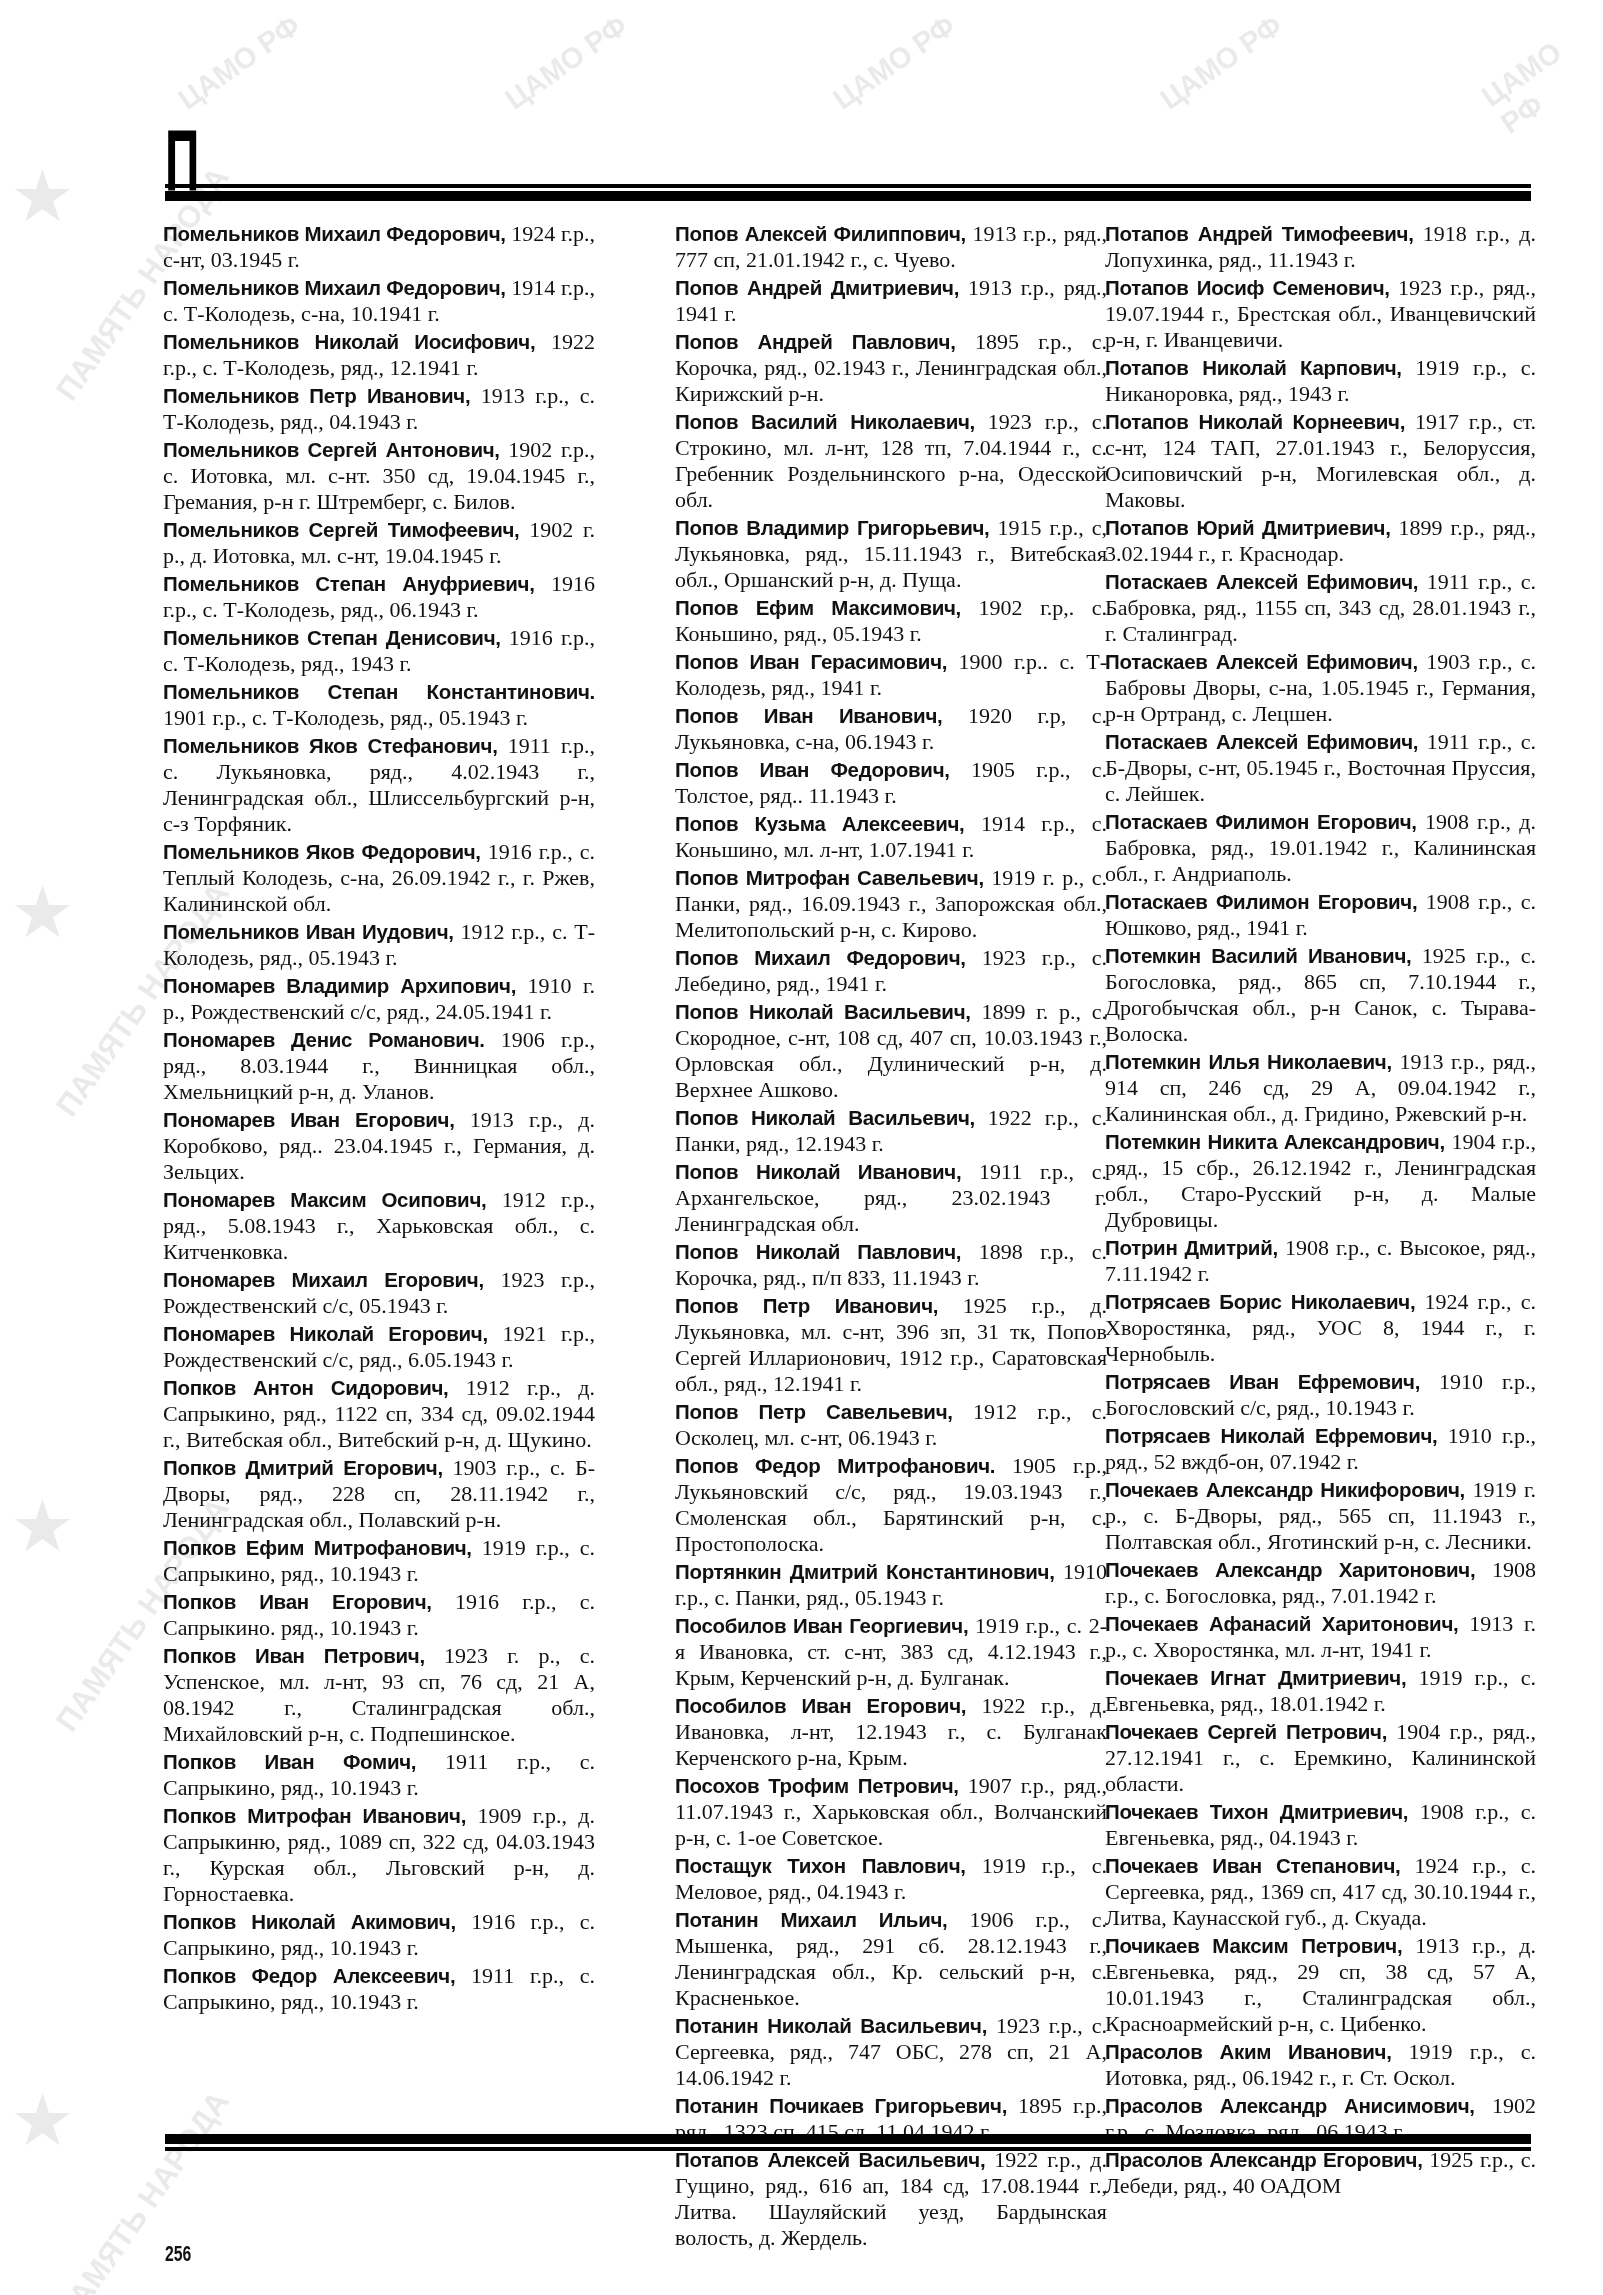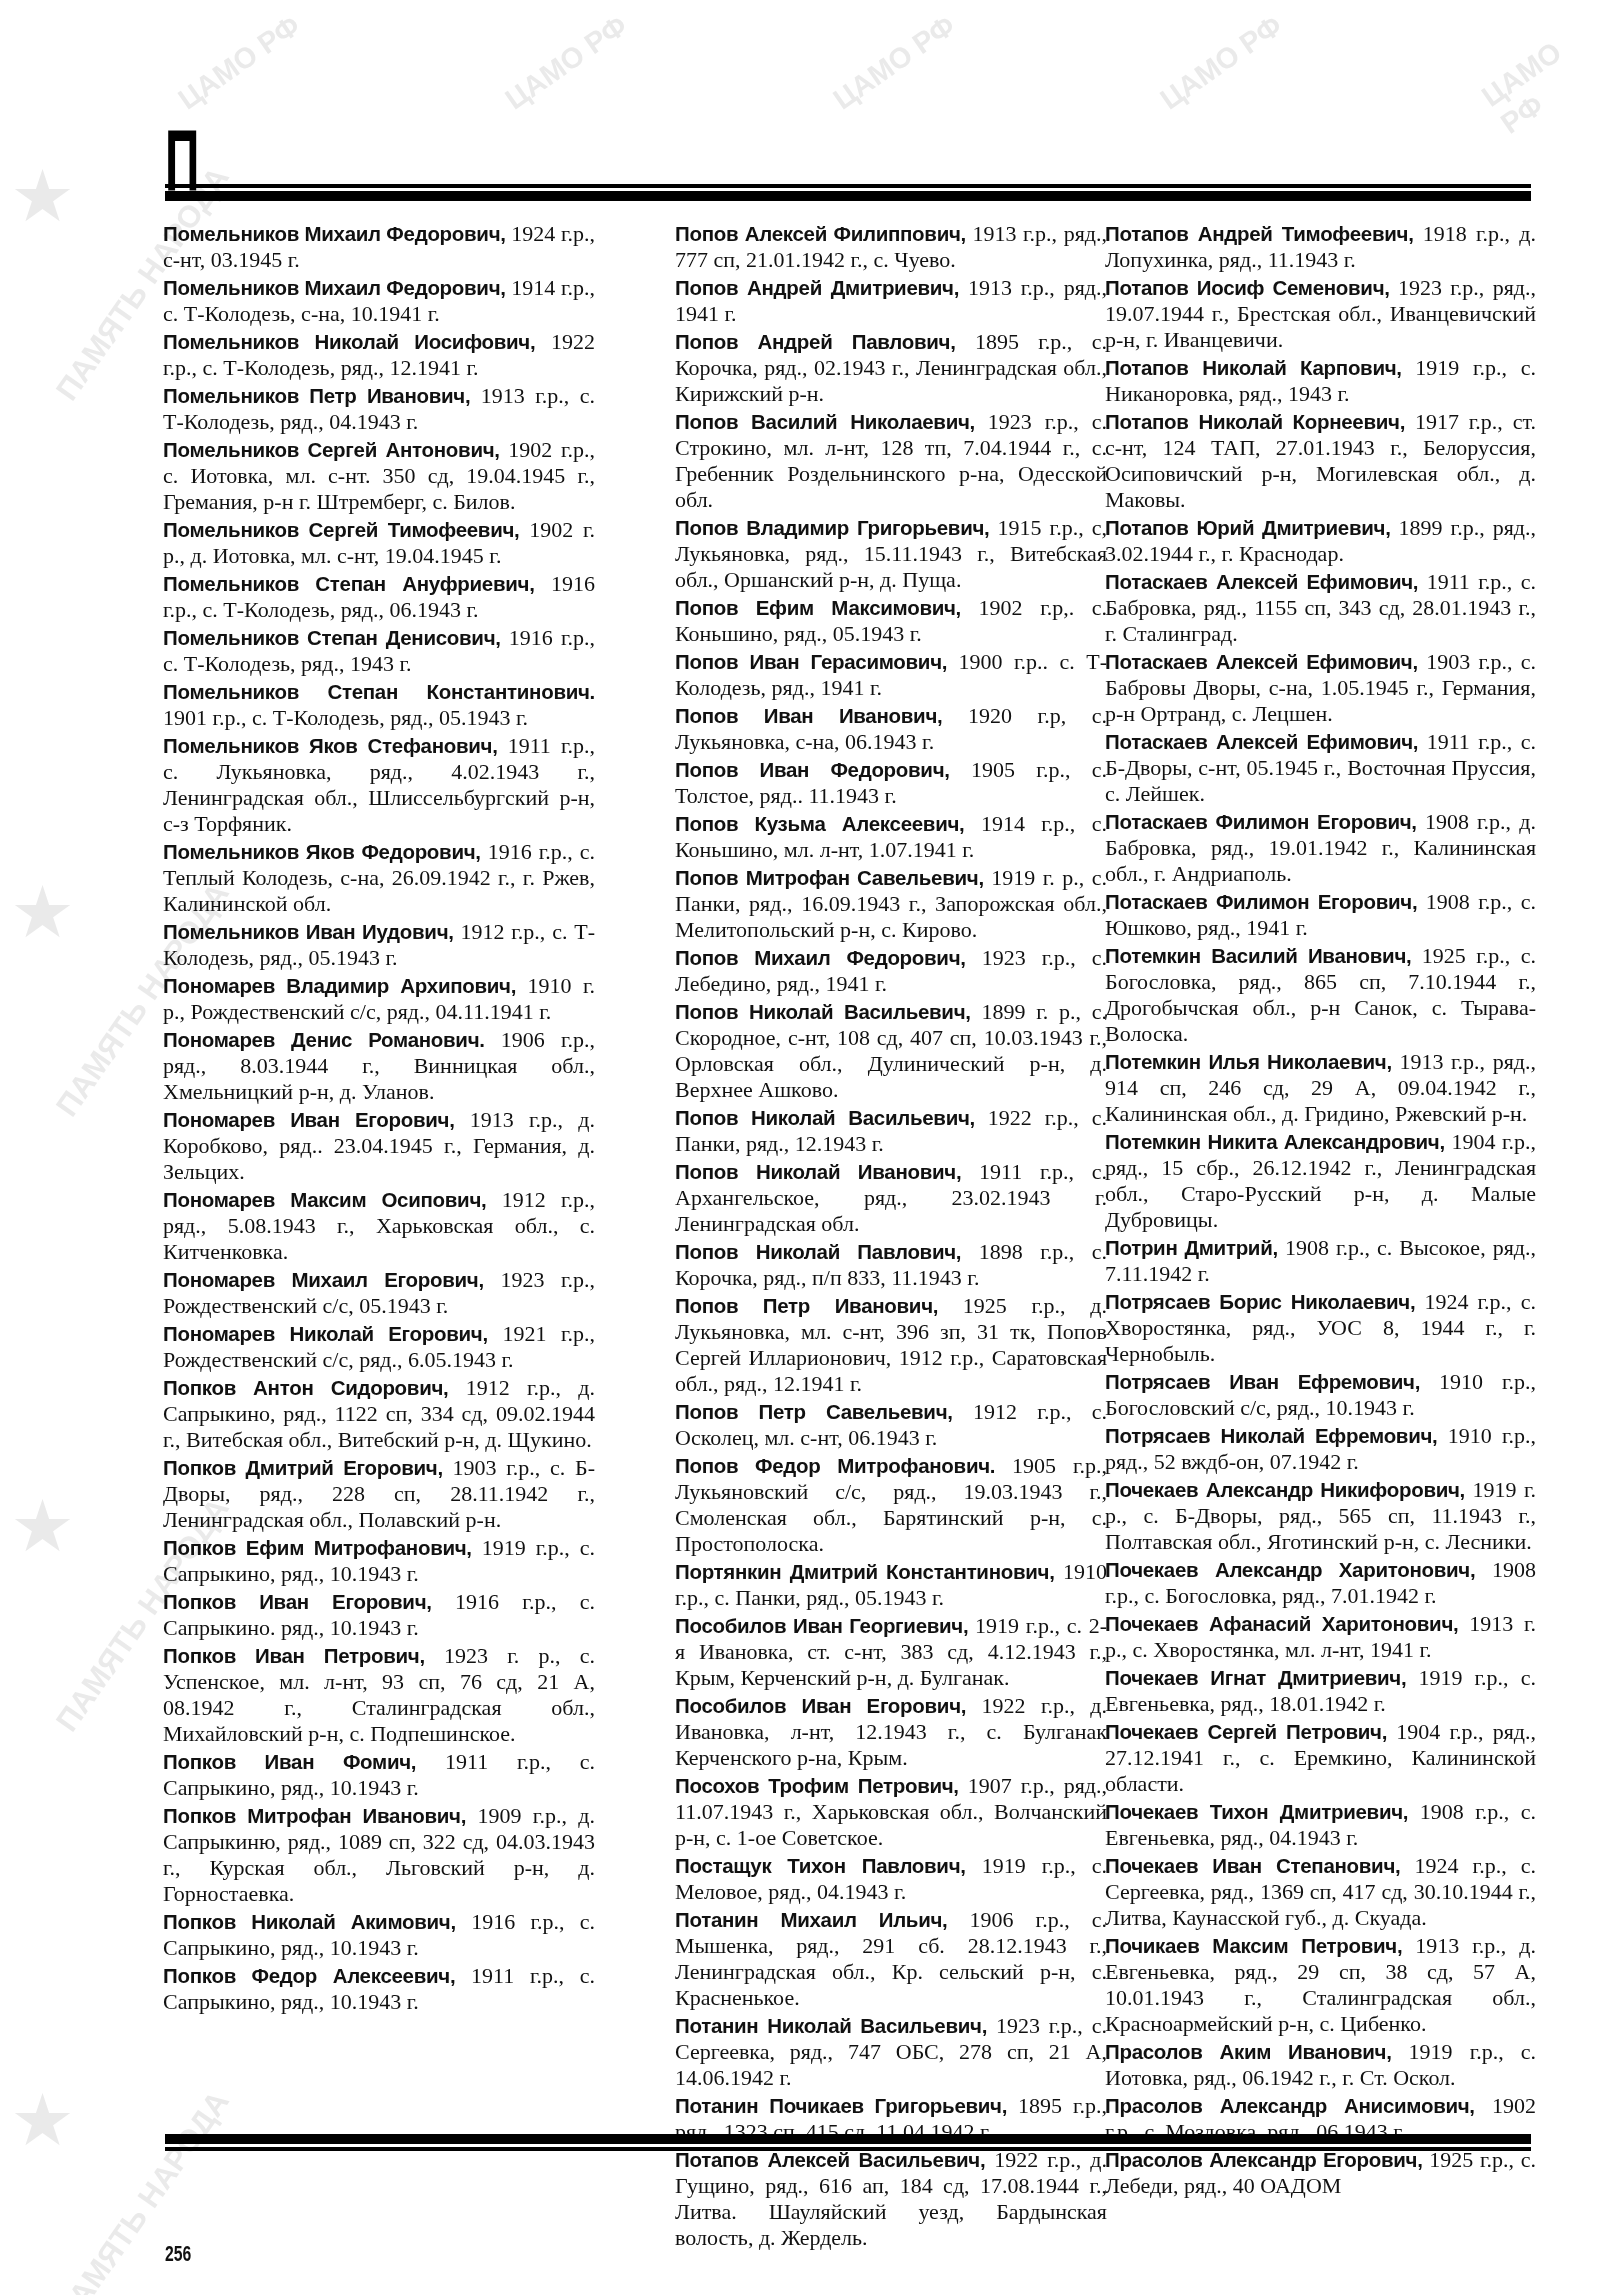--- a/index.html
+++ b/index.html
@@ -53,21 +53,21 @@
     <p class="entry"><span class="name">Помельников Николай Иосифович,</span><span class="details"> 1922 г.р., с. Т-Колодезь, ряд., 12.1941 г.</span></p>
     <p class="entry"><span class="name">Помельников Петр Иванович,</span><span class="details"> 1913 г.р., с. Т-Колодезь, ряд., 04.1943 г.</span></p>
     <p class="entry"><span class="name">Помельников Сергей Антонович,</span><span class="details"> 1902 г.р., с. Иотовка, мл. с-нт. 350 сд, 19.04.1945 г., Гремания, р-н г. Штремберг, с. Билов.</span></p>
     <p class="entry"><span class="name">Помельников Сергей Тимофеевич,</span><span class="details"> 1902 г. р., д. Иотовка, мл. с-нт, 19.04.1945 г.</span></p>
     <p class="entry"><span class="name">Помельников Степан Ануфриевич,</span><span class="details"> 1916 г.р., с. Т-Колодезь, ряд., 06.1943 г.</span></p>
     <p class="entry"><span class="name">Помельников Степан Денисович,</span><span class="details"> 1916 г.р., с. Т-Колодезь, ряд., 1943 г.</span></p>
     <p class="entry"><span class="name">Помельников Степан Константинович.</span><span class="details"> 1901 г.р., с. Т-Колодезь, ряд., 05.1943 г.</span></p>
     <p class="entry"><span class="name">Помельников Яков Стефанович,</span><span class="details"> 1911 г.р., с. Лукьяновка, ряд., 4.02.1943 г., Ленинградская обл., Шлиссельбургский р-н, с-з Торфяник.</span></p>
     <p class="entry"><span class="name">Помельников Яков Федорович,</span><span class="details"> 1916 г.р., с. Теплый Колодезь, с-на, 26.09.1942 г., г. Ржев, Калининской обл.</span></p>
     <p class="entry"><span class="name">Помельников Иван Иудович,</span><span class="details"> 1912 г.р., с. Т-Колодезь, ряд., 05.1943 г.</span></p>
-    <p class="entry"><span class="name">Пономарев Владимир Архипович,</span><span class="details"> 1910 г. р., Рождественский с/с, ряд., 04.11.1941 г.</span></p>
+    <p class="entry"><span class="name">Пономарев Владимир Архипович,</span><span class="details"> 1910 г. р., Рождественский с/с, ряд., 24.05.1941 г.</span></p>
     <p class="entry"><span class="name">Пономарев Денис Романович.</span><span class="details"> 1906 г.р., ряд., 8.03.1944 г., Винницкая обл., Хмельницкий р-н, д. Уланов.</span></p>
     <p class="entry"><span class="name">Пономарев Иван Егорович,</span><span class="details"> 1913 г.р., д. Коробково, ряд.. 23.04.1945 г., Германия, д. Зельцих.</span></p>
     <p class="entry"><span class="name">Пономарев Максим Осипович,</span><span class="details"> 1912 г.р., ряд., 5.08.1943 г., Харьковская обл., с. Китченковка.</span></p>
     <p class="entry"><span class="name">Пономарев Михаил Егорович,</span><span class="details"> 1923 г.р., Рождественский с/с, 05.1943 г.</span></p>
     <p class="entry"><span class="name">Пономарев Николай Егорович,</span><span class="details"> 1921 г.р., Рождественский с/с, ряд., 6.05.1943 г.</span></p>
     <p class="entry"><span class="name">Попков Антон Сидорович,</span><span class="details"> 1912 г.р., д. Сапрыкино, ряд., 1122 сп, 334 сд, 09.02.1944 г., Витебская обл., Витебский р-н, д. Щукино.</span></p>
     <p class="entry"><span class="name">Попков Дмитрий Егорович,</span><span class="details"> 1903 г.р., с. Б-Дворы, ряд., 228 сп, 28.11.1942 г., Ленинградская обл., Полавский р-н.</span></p>
     <p class="entry"><span class="name">Попков Ефим Митрофанович,</span><span class="details"> 1919 г.р., с. Сапрыкино, ряд., 10.1943 г.</span></p>
     <p class="entry"><span class="name">Попков Иван Егорович,</span><span class="details"> 1916 г.р., с. Сапрыкино. ряд., 10.1943 г.</span></p>
     <p class="entry"><span class="name">Попков Иван Петрович,</span><span class="details"> 1923 г. р., с. Успенское, мл. л-нт, 93 сп, 76 сд, 21 А, 08.1942 г., Сталинградская обл., Михайловский р-н, с. Подпешинское.</span></p>

